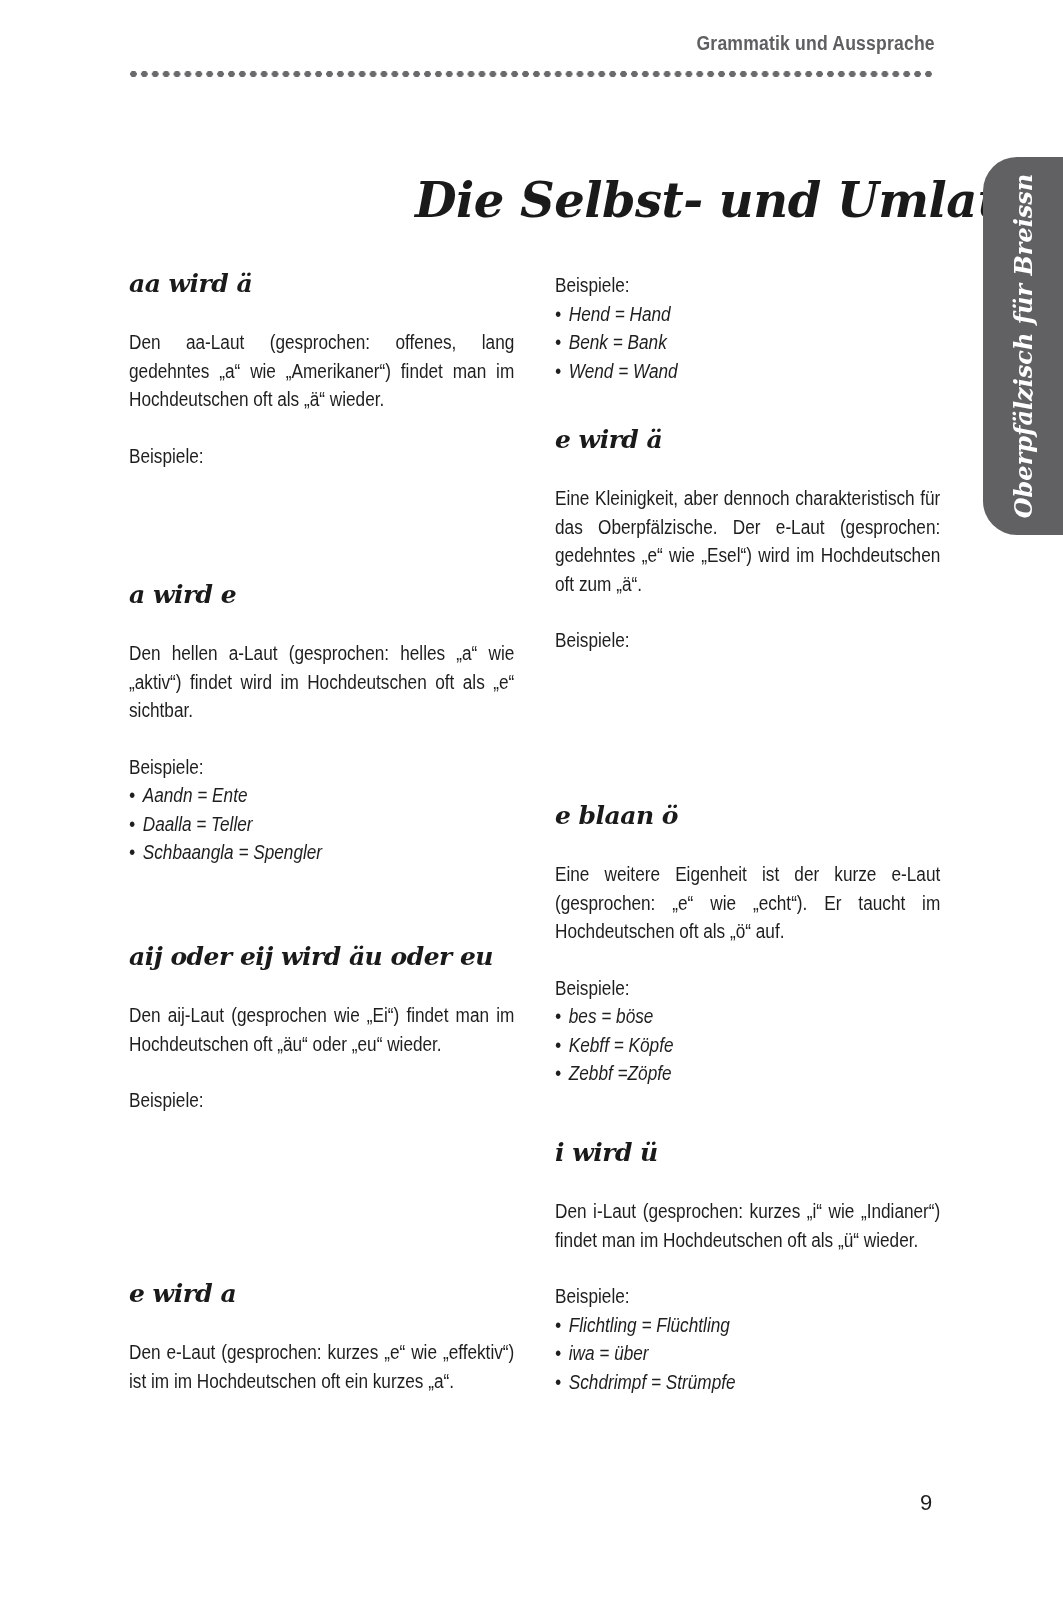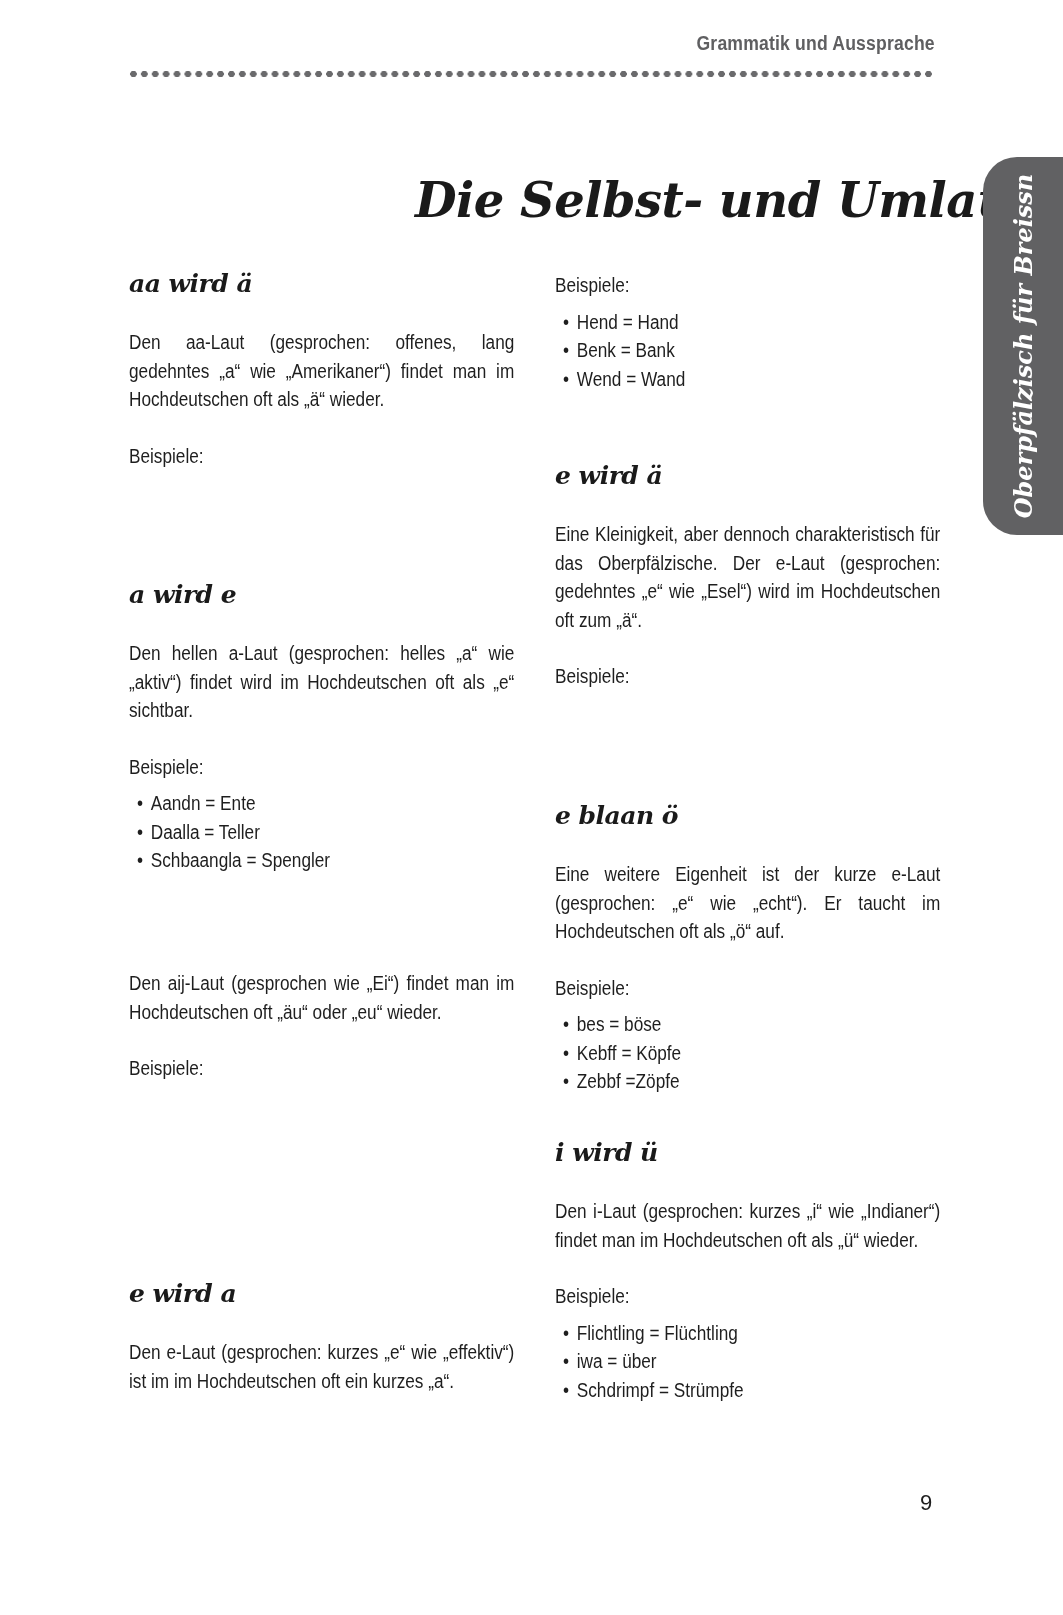--- a/index.html
+++ b/index.html
@@ -43,21 +43,21 @@
     margin: 0; font-family: "DejaVu Serif", serif; font-style: italic; font-weight: bold;
     font-size: 25px; color: #1a1a1a; line-height: 32px; letter-spacing: -0.5px;
   }
   .section p {
     margin: 0; font-family: "Liberation Sans", sans-serif; font-size: 20px;
     line-height: 28.5px; color: #1e1e1e; transform: scaleX(0.86); transform-origin: left top;
     width: 448px;
   }
   .desc { margin-top: 28px !important; text-align: justify; }
   .examples-label { margin-top: 28px !important; }
-  ul.examples { list-style: none; margin: 8px; padding: 0; }
+  ul.examples { list-style: none; margin: 0; padding: 0; font-style: italic; }
   ul.examples li {
     font-family: "Liberation Sans", sans-serif; font-size: 20px; line-height: 28.5px;
     color: #1e1e1e; transform: scaleX(0.86); transform-origin: left top; white-space: nowrap;
   }
   ul.examples li .bullet { display: inline-block; width: 16px; }
   .page-number {
     position: absolute; left: 920px; top: 1490px; font-family: "Liberation Sans", sans-serif;
     font-size: 22px; color: #1e1e1e;
   }
 </style>
@@ -85,41 +85,42 @@
     <p class="desc">Den hellen a-Laut (gesprochen: helles „a“ wie „aktiv“) findet wird im Hochdeutschen oft als „e“ sichtbar.</p>
     <p class="examples-label">Beispiele:</p>
     <ul class="examples">
       <li><span class="bullet">•</span><span>Aandn = Ente</span></li>
       <li><span class="bullet">•</span><span>Daalla = Teller</span></li>
       <li><span class="bullet">•</span><span>Schbaangla = Spengler</span></li>
     </ul>
   </div>
 
   <div class="section" style="top:941px">
+    <h2>aij oder eij wird äu oder eu</h2>
     <p class="desc">Den aij-Laut (gesprochen wie „Ei“) findet man im Hochdeutschen oft „äu“ oder „eu“ wieder.</p>
     <p class="examples-label">Beispiele:</p>
   </div>
 
   <div class="section" style="top:1278px">
     <h2>e wird a</h2>
     <p class="desc">Den e-Laut (gesprochen: kurzes „e“ wie „effektiv“) ist im im Hochdeutschen oft ein kurzes „a“.</p>
   </div>
 </div>
 
 <div class="col col-right">
   <div class="section" style="top:271px">
     <p>Beispiele:</p>
     <ul class="examples">
       <li><span class="bullet">•</span><span>Hend = Hand</span></li>
       <li><span class="bullet">•</span><span>Benk = Bank</span></li>
       <li><span class="bullet">•</span><span>Wend = Wand</span></li>
     </ul>
   </div>
 
-  <div class="section" style="top:460px">
+  <div class="section" style="top:424px">
     <h2>e wird ä</h2>
     <p class="desc">Eine Kleinigkeit, aber dennoch charakteristisch für das Oberpfälzische. Der e-Laut (gesprochen: gedehntes „e“ wie „Esel“) wird im Hochdeutschen oft zum „ä“.</p>
     <p class="examples-label">Beispiele:</p>
   </div>
 
   <div class="section" style="top:800px">
     <h2>e blaan ö</h2>
     <p class="desc">Eine weitere Eigenheit ist der kurze e-Laut (gesprochen: „e“ wie „echt“). Er taucht im Hochdeutschen oft als „ö“ auf.</p>
     <p class="examples-label">Beispiele:</p>
     <ul class="examples">

